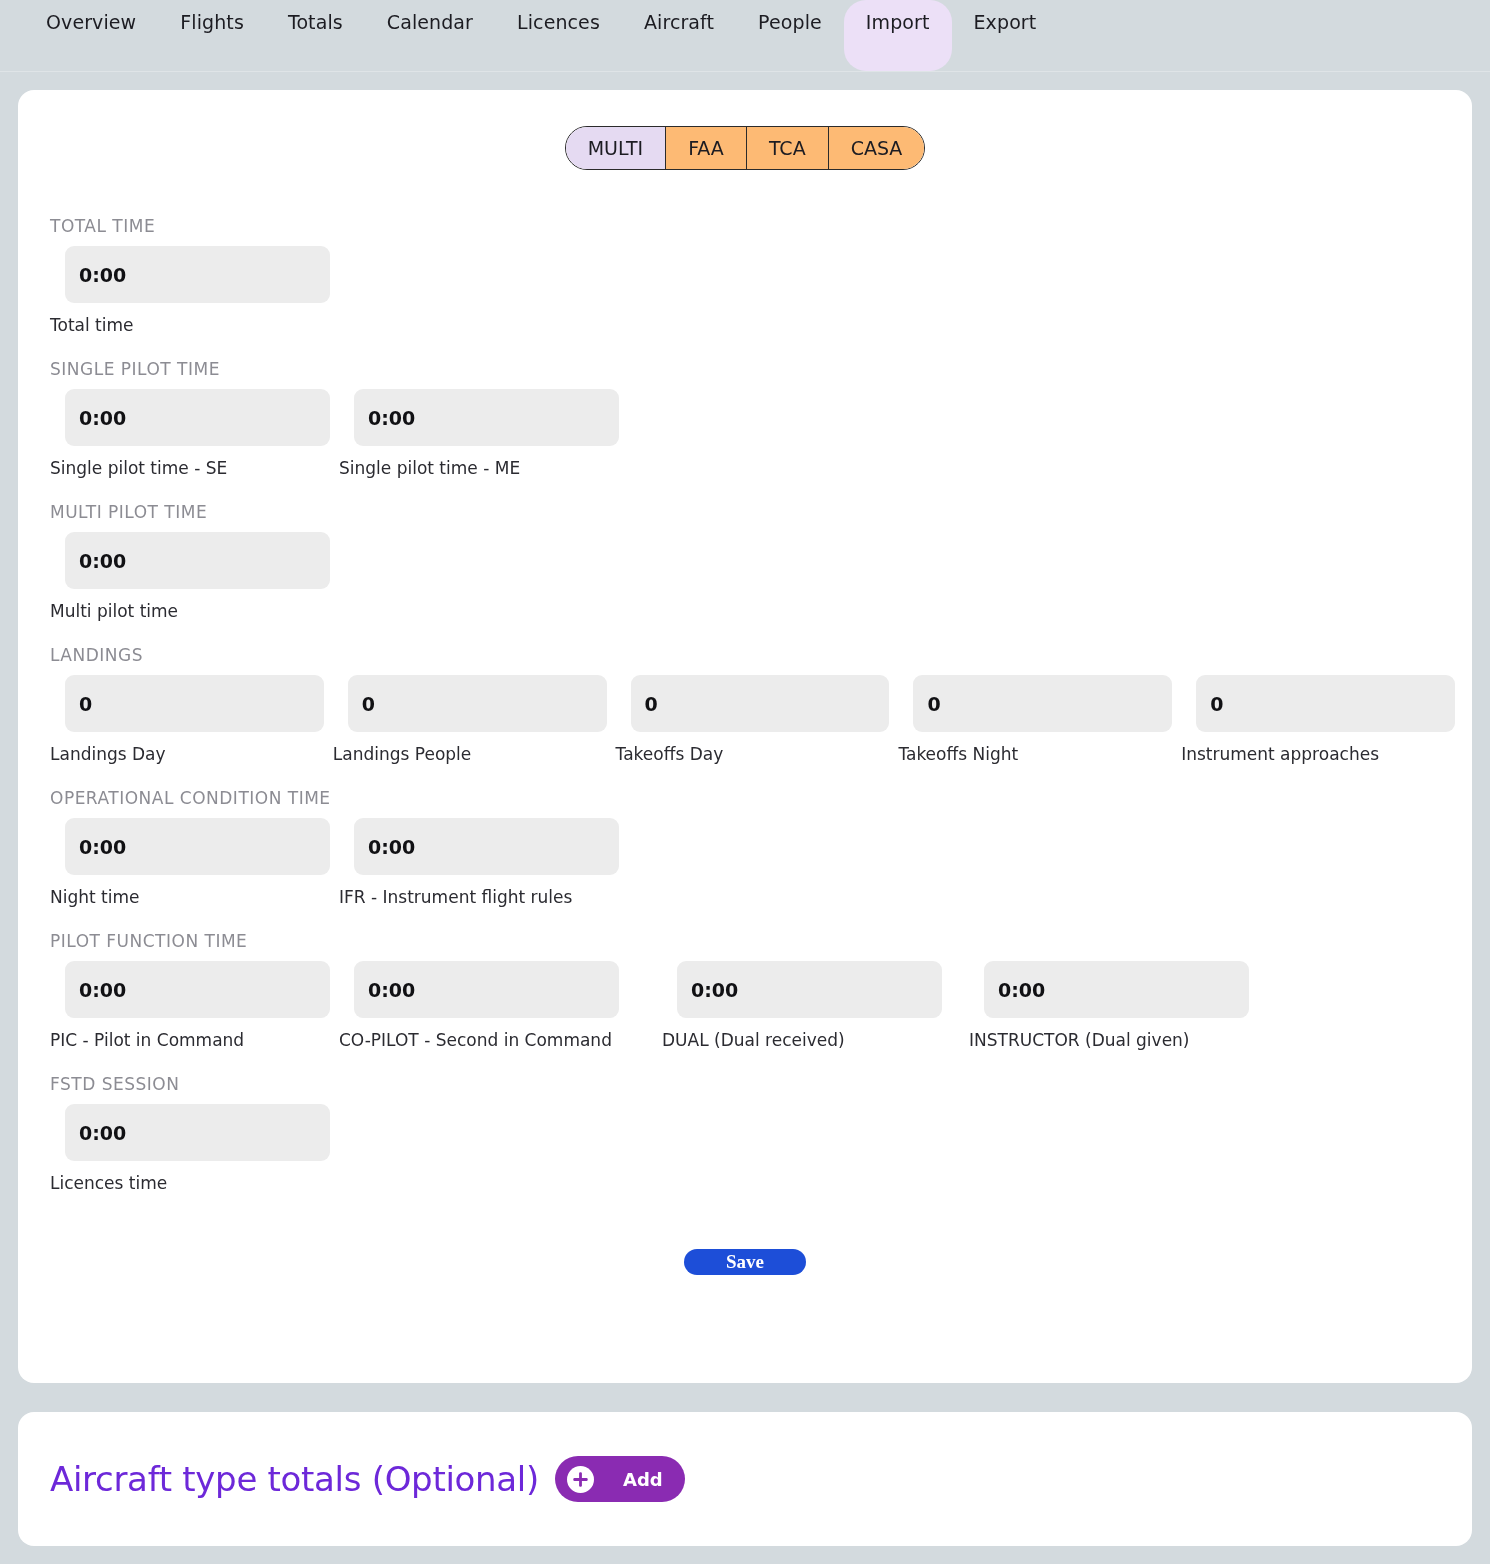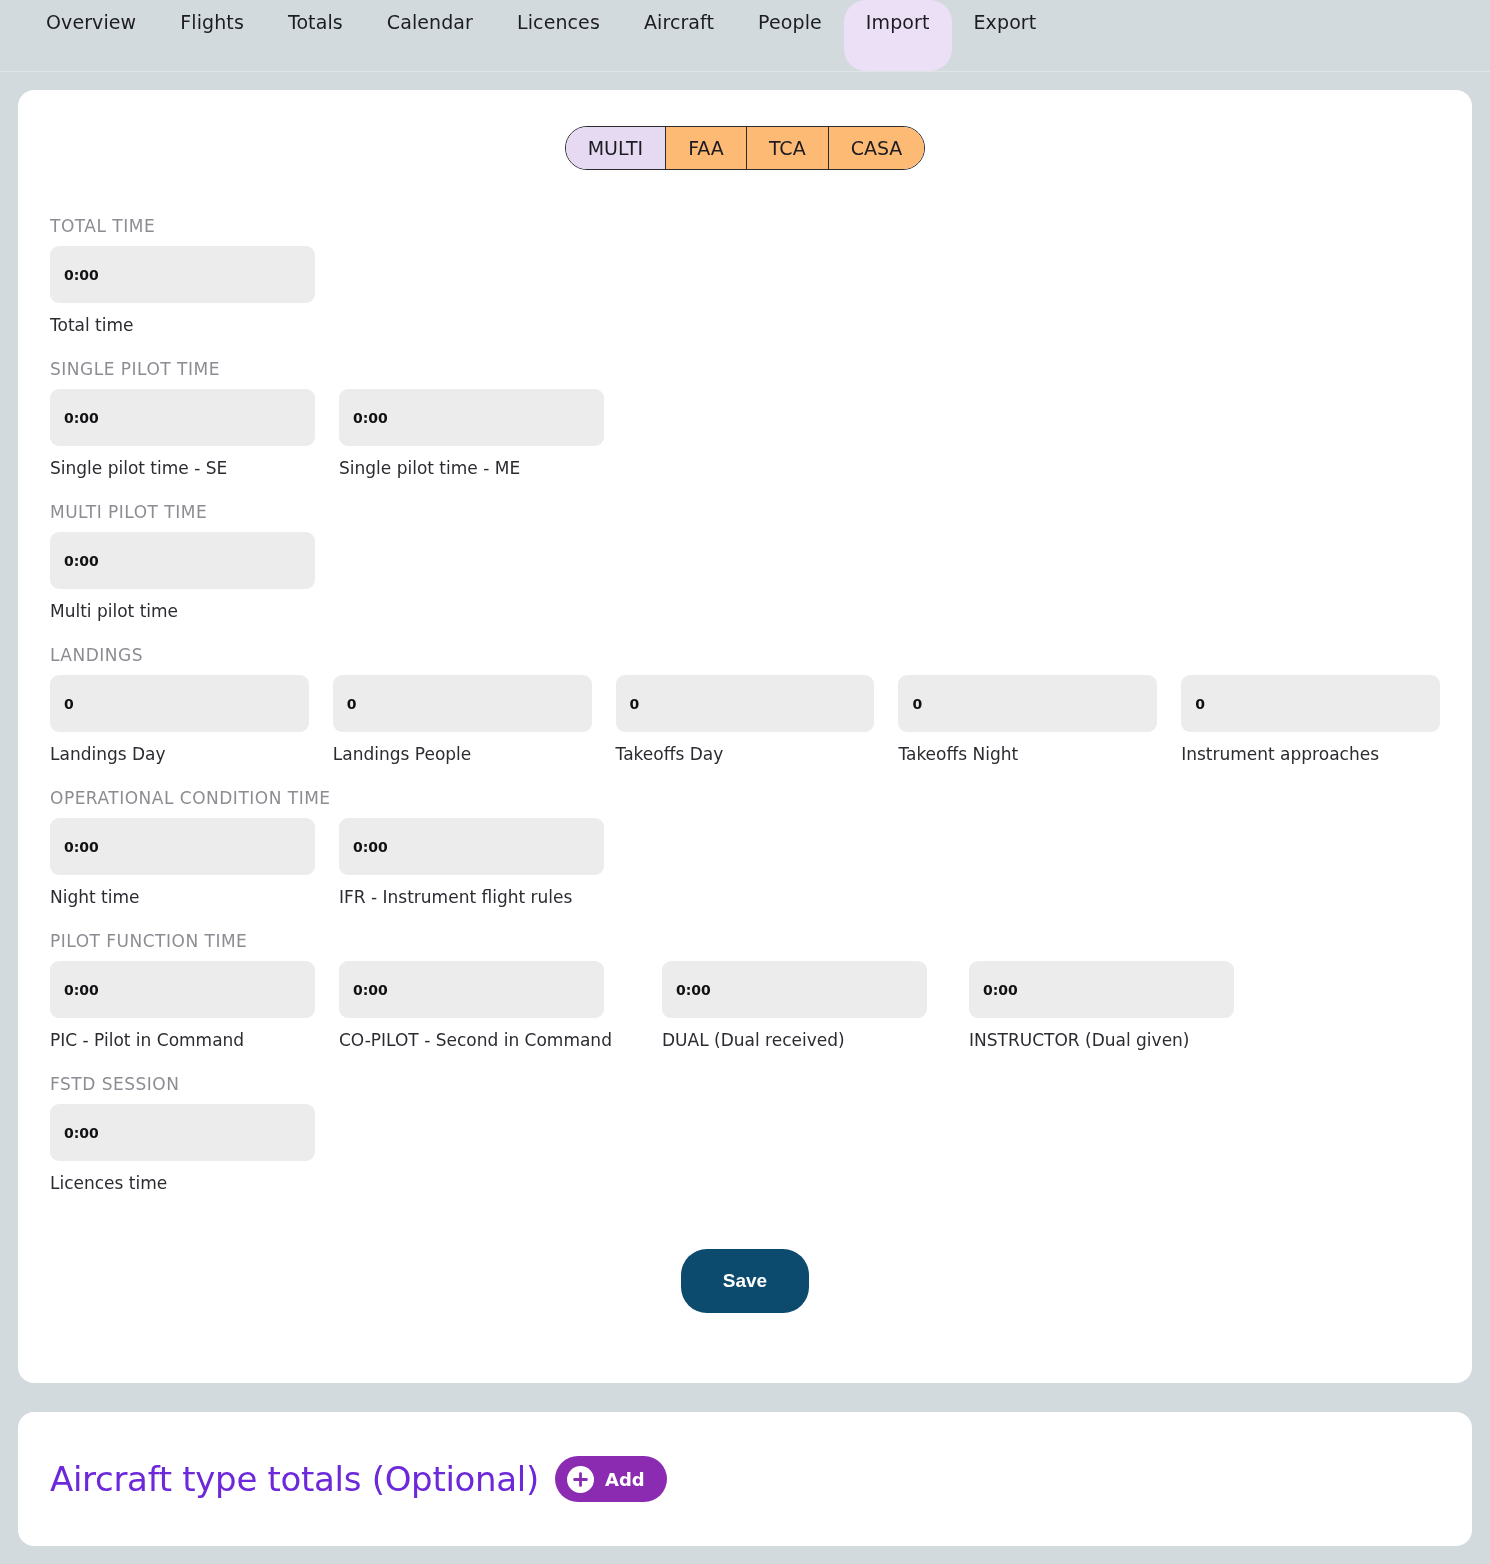--- a/index.html
+++ b/index.html
@@ -96,26 +96,27 @@
     display: flex;
     gap: 24px;
   }
   .field { }
   .field-input {
     background: #ececec;
     border: none;
     border-radius: 9px;
     height: 57px;
     width: 100%;
-    font-size: 14px;
+    font-size: 19px;
     font-weight: bold;
     color: #111114;
     padding: 0 14px;
     font-family: "DejaVu Sans", "Liberation Sans", sans-serif;
     outline: none;
+    margin-left: 15px;
   }
   .field-label {
     font-size: 17px;
     color: #2b2b31;
     margin-top: 12px;
     white-space: nowrap;
   }
 
   .w-std  { width: 265px; }
   .w-pf1  { width: 265px; }
@@ -127,47 +128,47 @@
   .pf-row .field:nth-child(3) { margin-left: 34px; }
   .pf-row .field:nth-child(4) { margin-left: 18px; }
 
   
   .save-wrap {
     display: flex;
     justify-content: center;
     margin-top: 56px;
   }
   .save-btn {
-    background: #0c4a6e;
+    background: #1d4ed8;
     color: #ffffff;
     border: none;
     border-radius: 26px;
     font-size: 19px;
     font-weight: bold;
-    padding: 21px 42px;
-    cursor: pointer;
-    font-family: Liberation Sans, sans-serif;
+    padding: 2px 42px;
+    cursor: pointer;
+    font-family: Liberation Serif, serif;
   }
 
   
   .bottom-title {
     font-size: 34px;
     color: #6d28d9;
     letter-spacing: -0.3px;
   }
   .add-btn {
     margin-left: 16px;
     background: #8a2bb2;
     color: #ffffff;
     border: none;
     border-radius: 24px;
     height: 46px;
     display: inline-flex;
     align-items: center;
-    gap: 11px;
+    gap: 29px;
     padding: 0 22px 0 12px;
     cursor: pointer;
     font-family: "DejaVu Sans", "Liberation Sans", sans-serif;
   }
   .add-icon {
     width: 27px; height: 27px;
     display: inline-flex;
     align-items: center;
     justify-content: center;
   }

